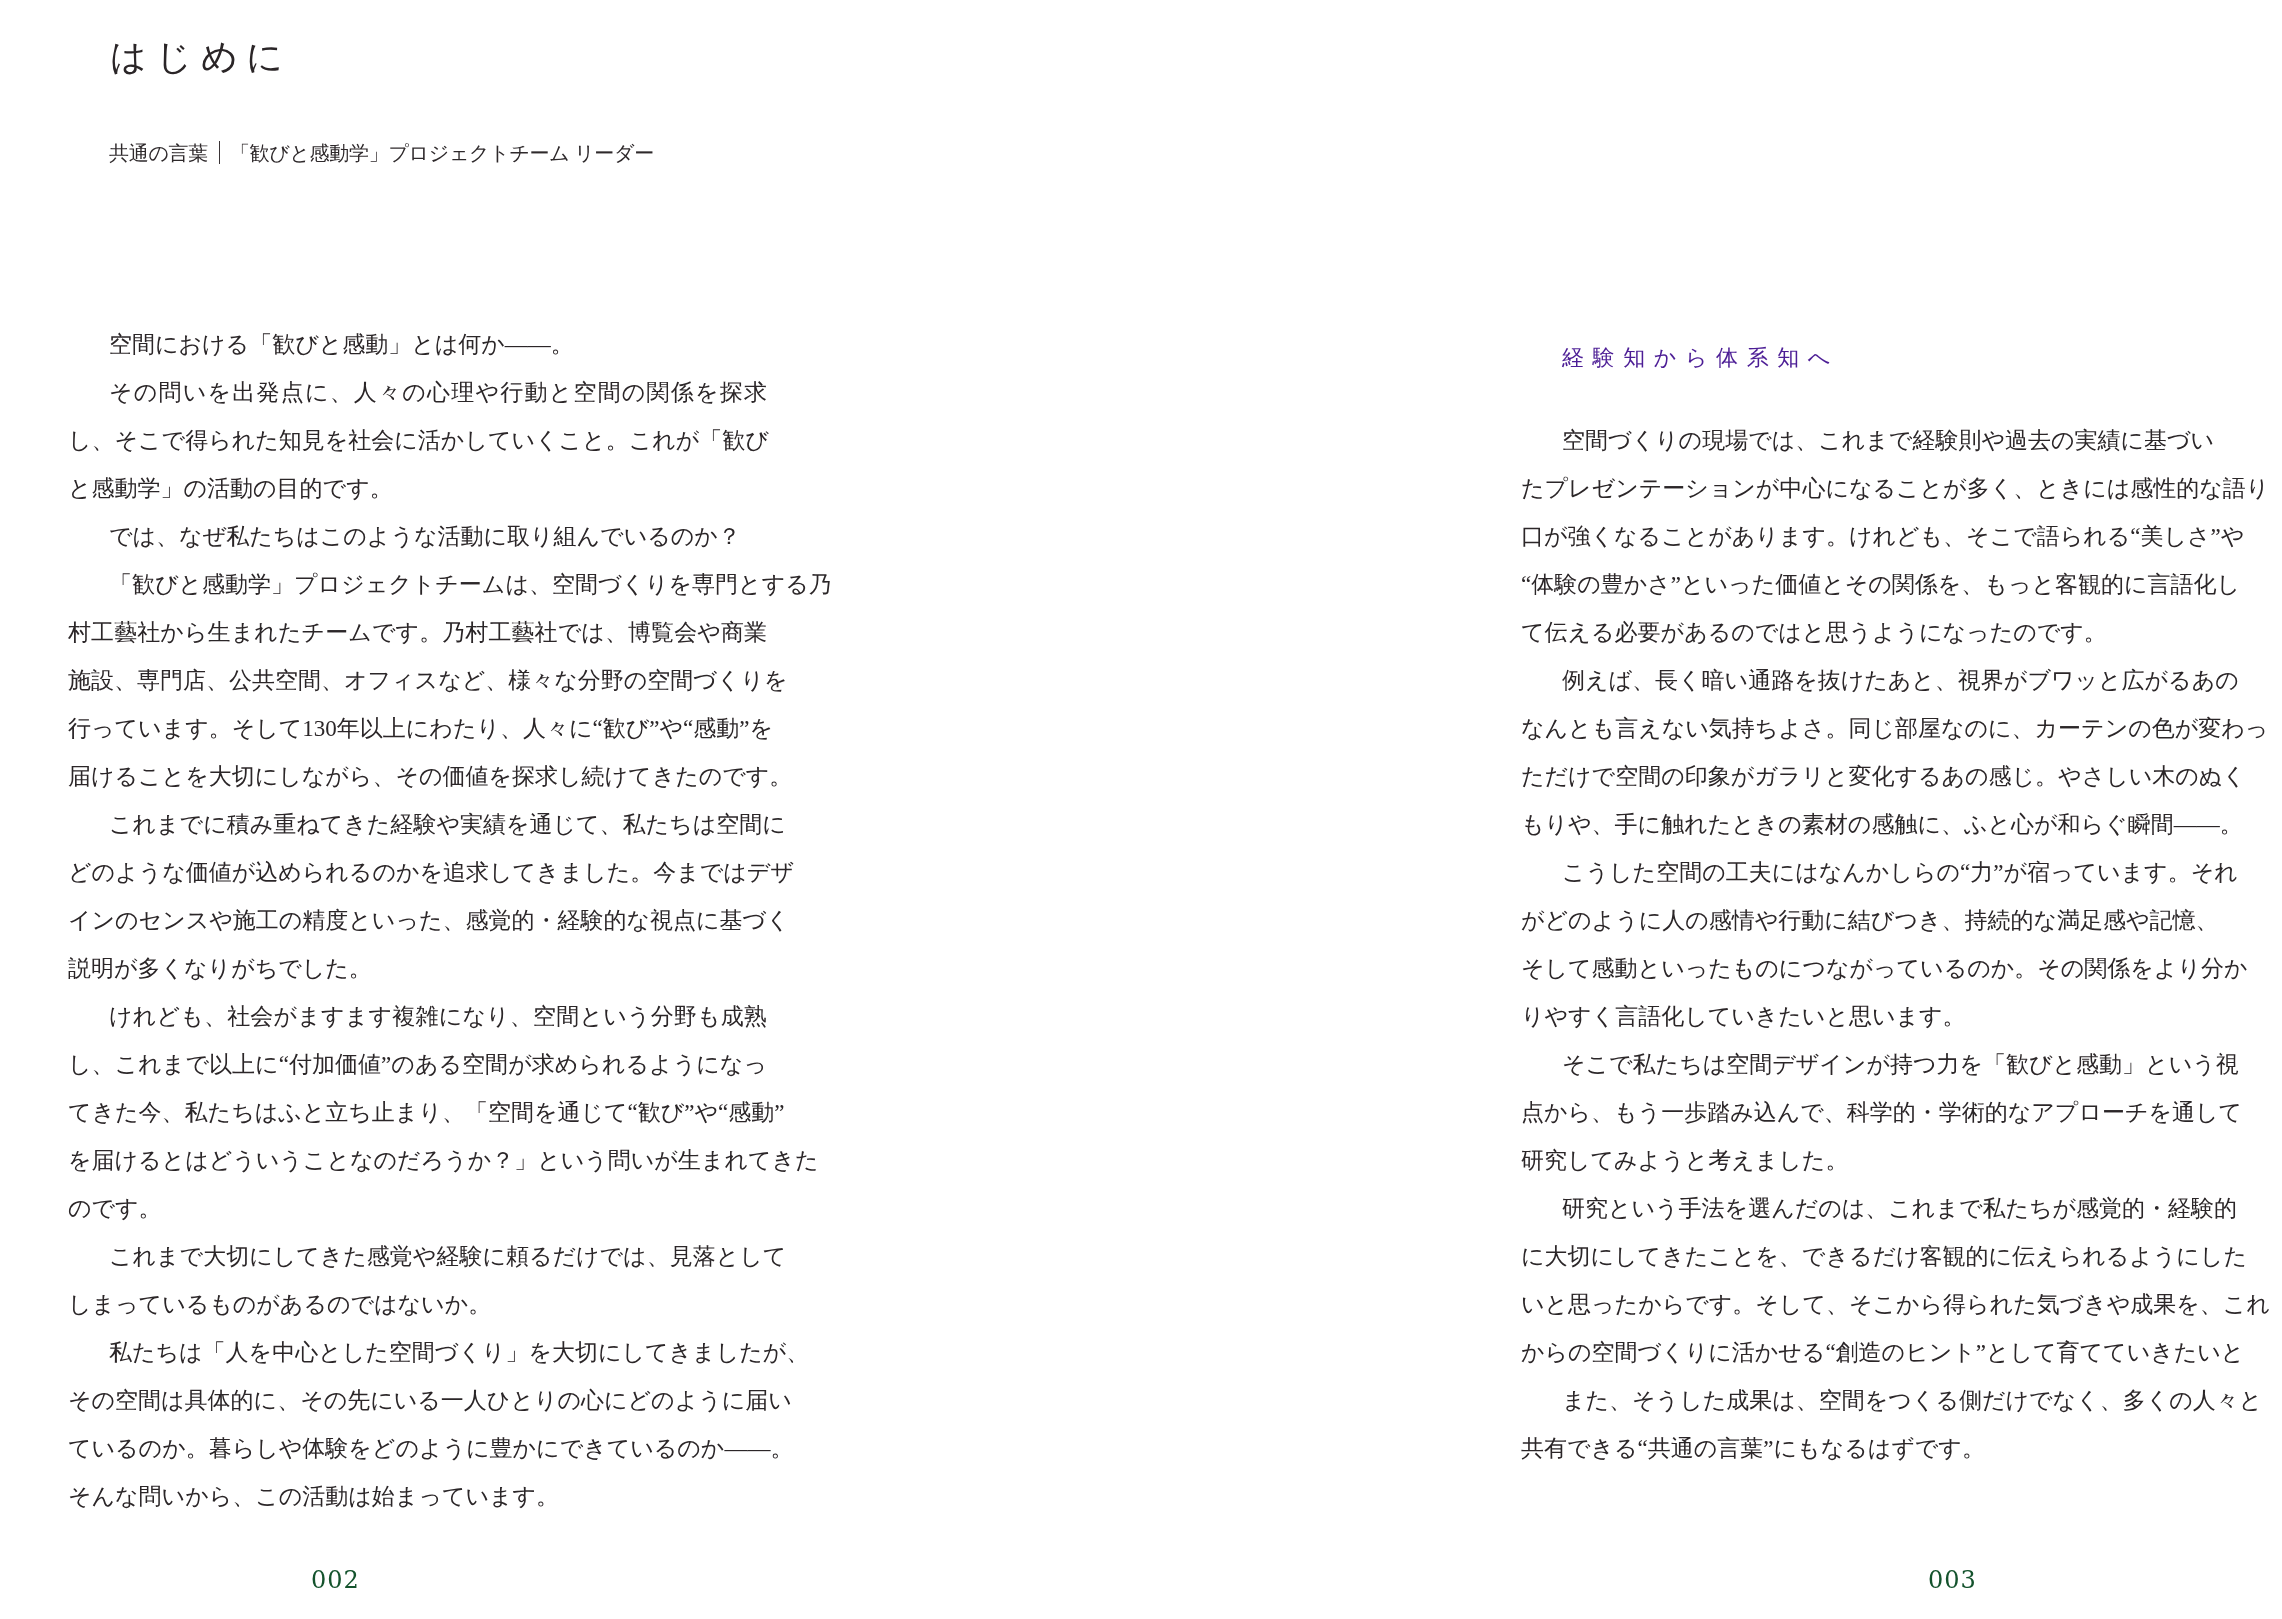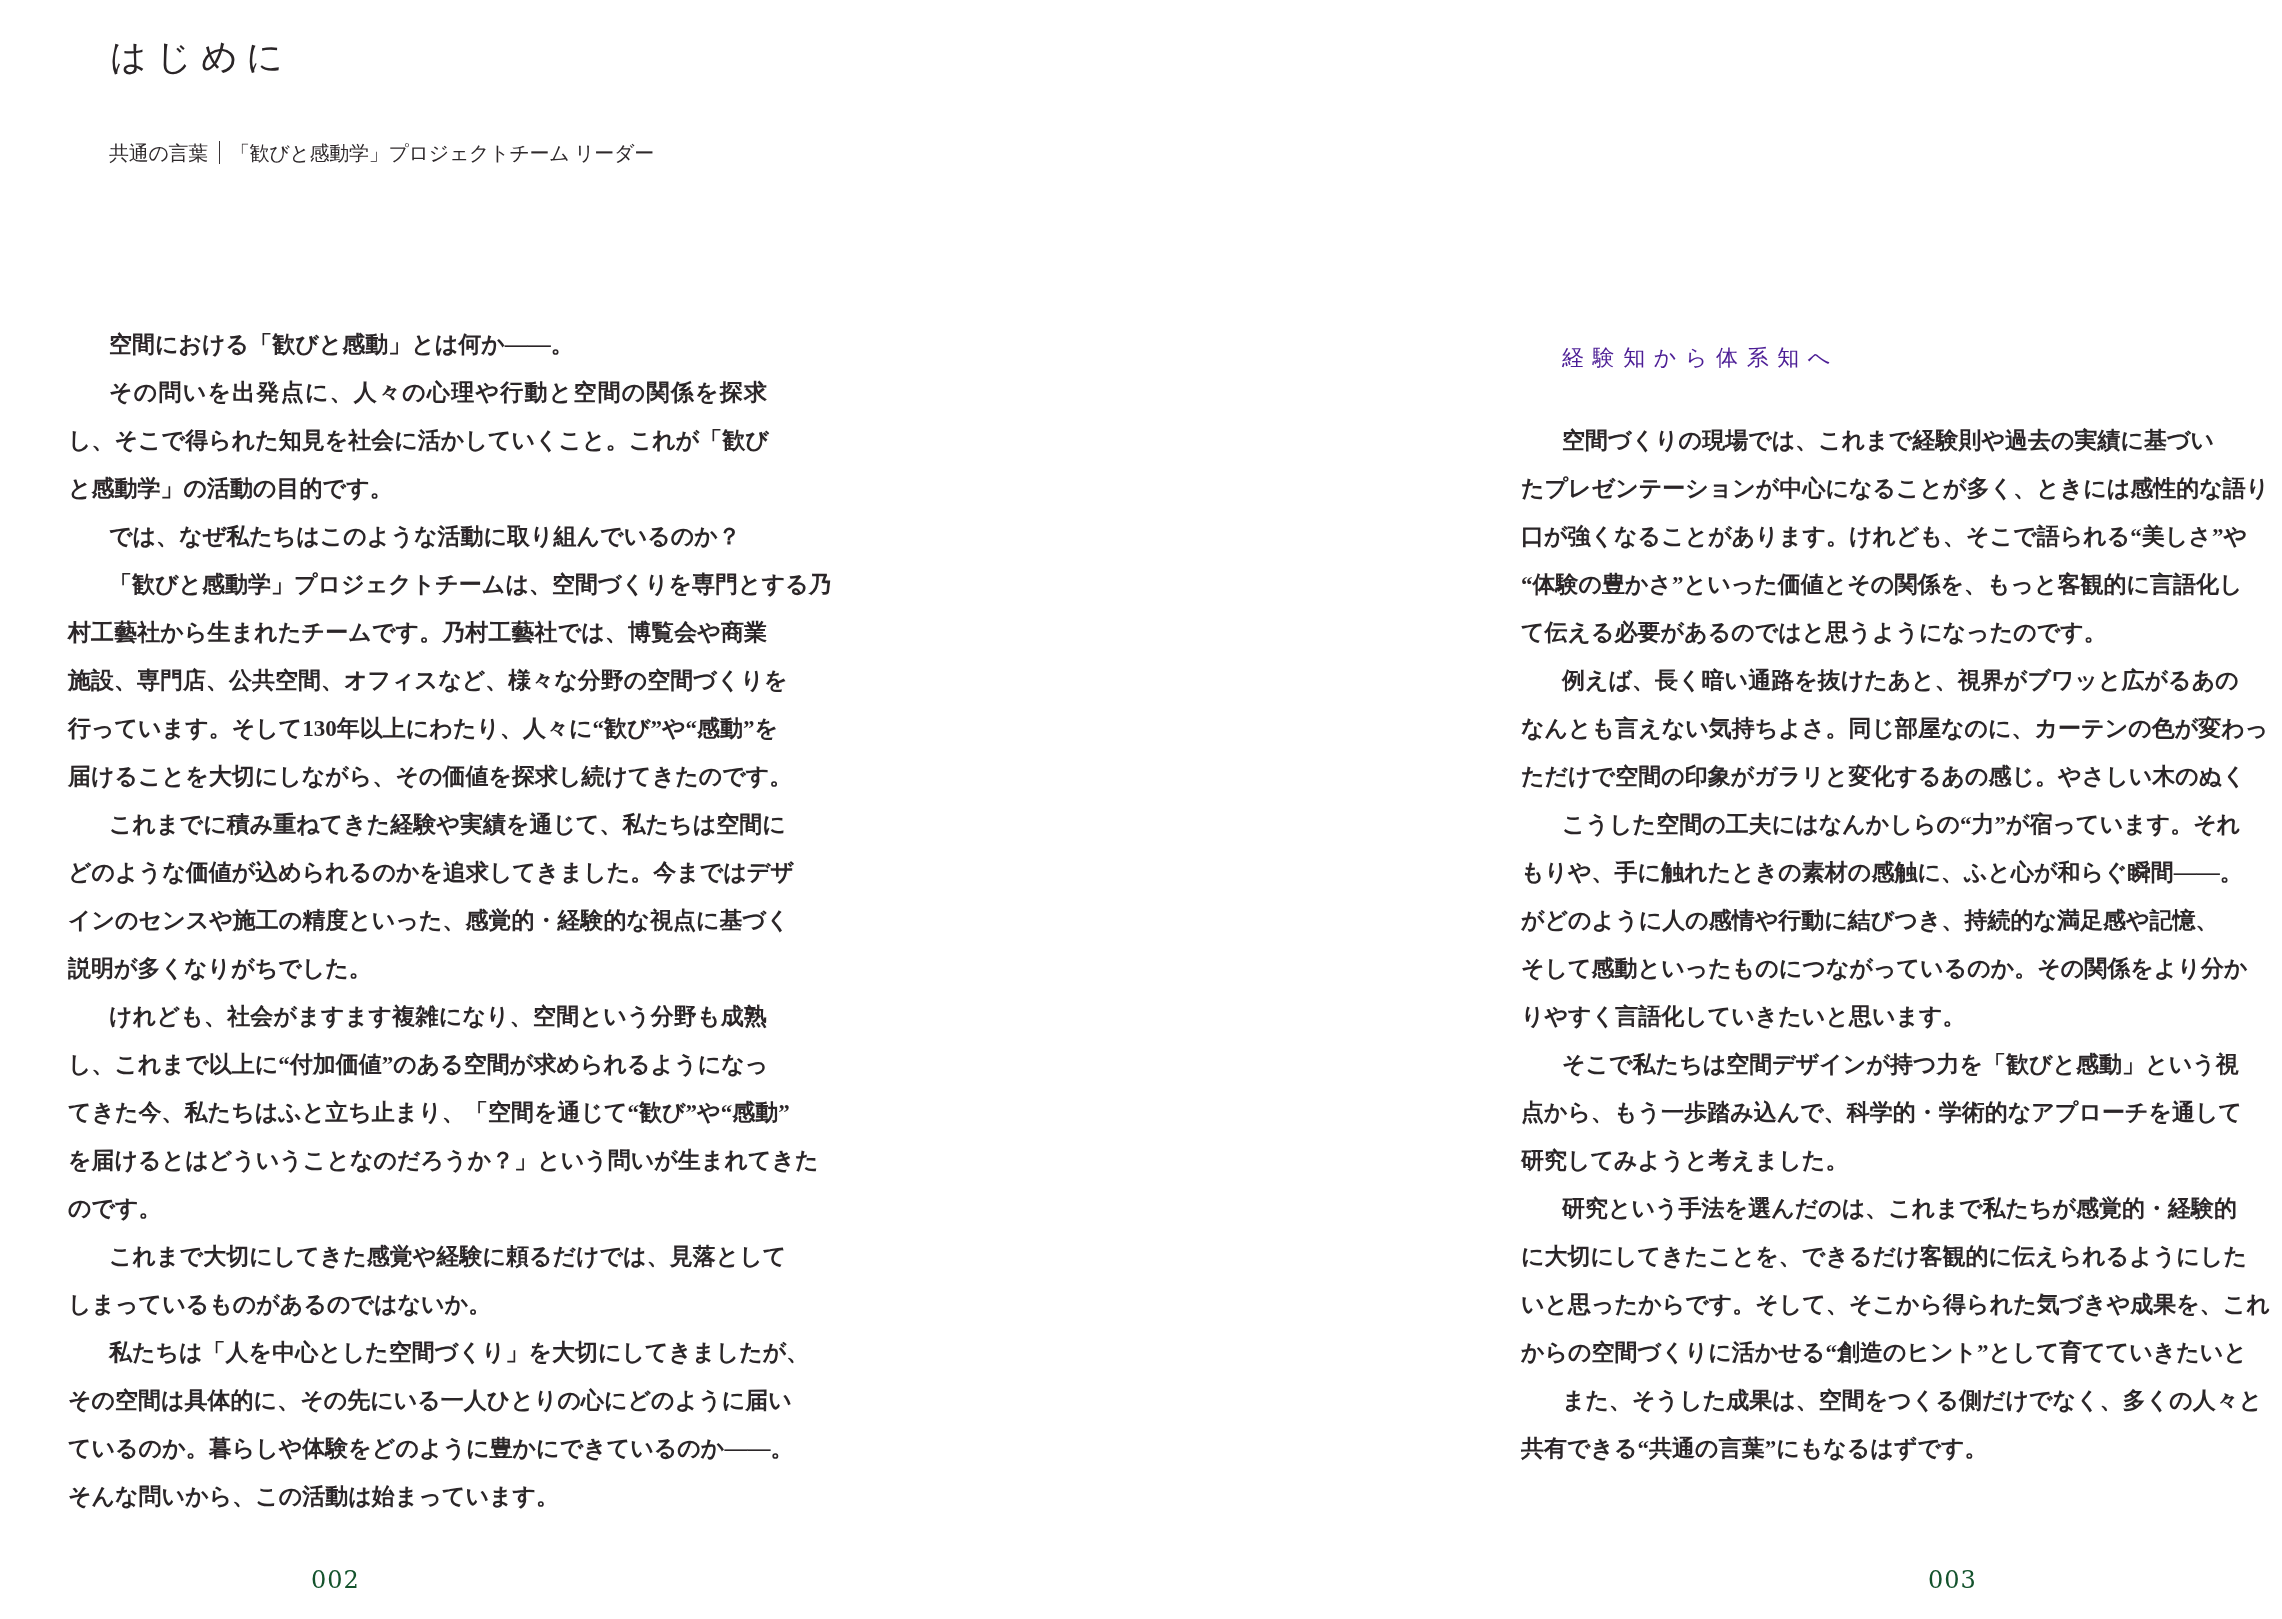--- a/index.html
+++ b/index.html
@@ -72,21 +72,20 @@
   }
   .page-left .body-text { left: 68px; top: 321px; width: 699px; }
   .page-right .body-text { left: 380px; top: 417px; width: 692px; }
 
   .line {
     display: block;
     height: 48px;
     white-space: nowrap;
     text-align: justify;
     text-align-last: justify;
-    font-weight: bold;
   }
   .line.indent { padding-left: 41px; }
   .line.last { text-align-last: left; }
 
   .folio {
     position: absolute;
     top: 1565px;
     font-size: 24px;
     line-height: 30px;
     color: #14532d;
@@ -138,22 +137,22 @@
   <div class="subheading">経験知から体系知へ</div>
   <div class="body-text">
       <span class="line indent">空間づくりの現場では、これまで経験則や過去の実績に基づい</span>
       <span class="line">たプレゼンテーションが中心になることが多く、ときには感性的な語り</span>
       <span class="line">口が強くなることがあります。けれども、そこで語られる“美しさ”や</span>
       <span class="line">“体験の豊かさ”といった価値とその関係を、もっと客観的に言語化し</span>
       <span class="line last">て伝える必要があるのではと思うようになったのです。</span>
       <span class="line indent">例えば、長く暗い通路を抜けたあと、視界がブワッと広がるあの</span>
       <span class="line">なんとも言えない気持ちよさ。同じ部屋なのに、カーテンの色が変わっ</span>
       <span class="line">ただけで空間の印象がガラリと変化するあの感じ。やさしい木のぬく</span>
+      <span class="line last">もりや、手に触れたときの素材の感触に、ふと心が和らぐ瞬間――。</span>
       <span class="line indent">こうした空間の工夫にはなんかしらの“力”が宿っています。それ</span>
-      <span class="line last">もりや、手に触れたときの素材の感触に、ふと心が和らぐ瞬間――。</span>
       <span class="line">がどのように人の感情や行動に結びつき、持続的な満足感や記憶、</span>
       <span class="line">そして感動といったものにつながっているのか。その関係をより分か</span>
       <span class="line last">りやすく言語化していきたいと思います。</span>
       <span class="line indent">そこで私たちは空間デザインが持つ力を「歓びと感動」という視</span>
       <span class="line">点から、もう一歩踏み込んで、科学的・学術的なアプローチを通して</span>
       <span class="line last">研究してみようと考えました。</span>
       <span class="line indent">研究という手法を選んだのは、これまで私たちが感覚的・経験的</span>
       <span class="line">に大切にしてきたことを、できるだけ客観的に伝えられるようにした</span>
       <span class="line">いと思ったからです。そして、そこから得られた気づきや成果を、これ</span>
       <span class="line">からの空間づくりに活かせる“創造のヒント”として育てていきたいと</span>

